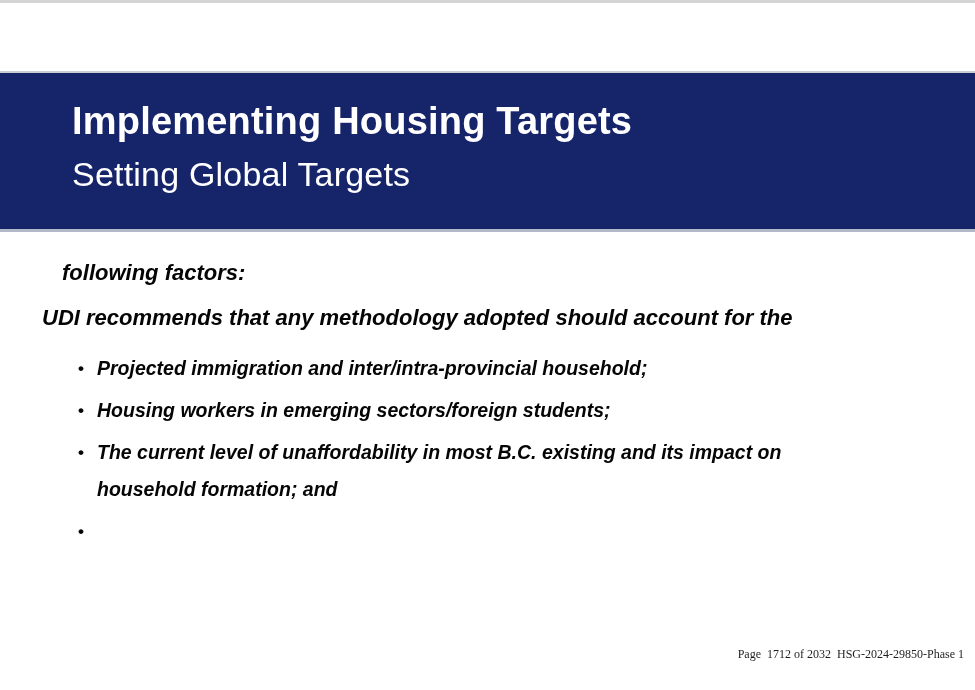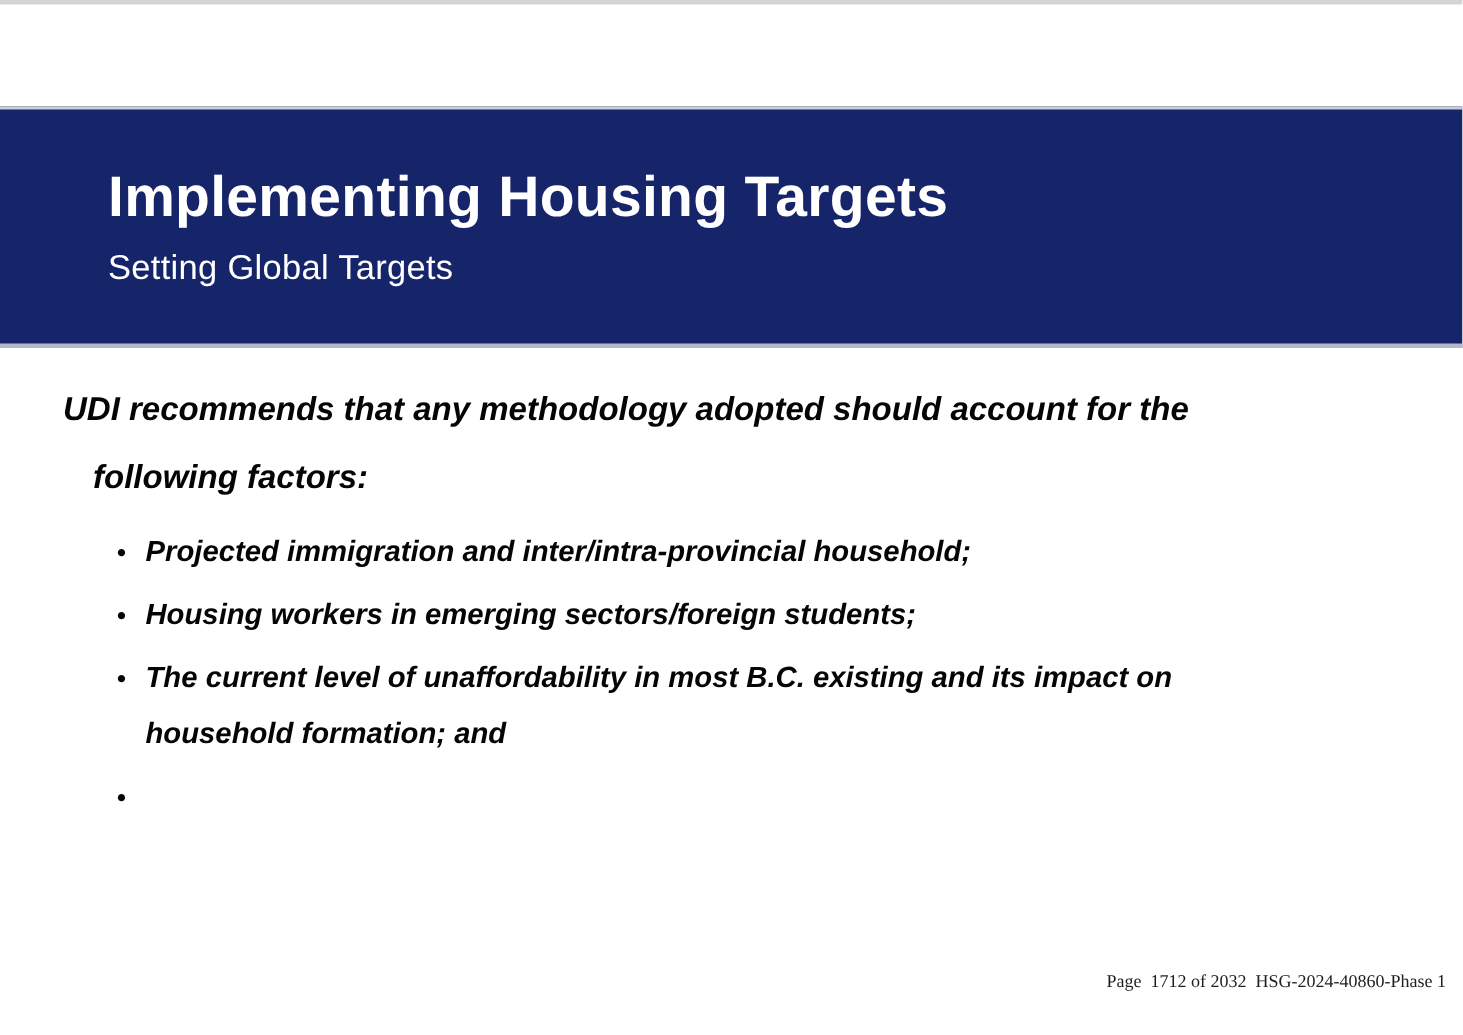--- a/index.html
+++ b/index.html
@@ -29,25 +29,24 @@
     border-top:2px solid var(--band-top-line);
     border-bottom:3px solid var(--band-bottom-line);
     padding:26px 40px 0 72px;
   }
   .slide-title{
     color:var(--header-text);
     font-size:38px;
     font-weight:700;
     line-height:1.2;
     letter-spacing:0.2px;
-    margin-top:11px;
   }
   .slide-subtitle{
     color:var(--header-text);
-    font-size:23px;
+    font-size:34px;
     font-weight:400;
     line-height:1.2;
     margin-top:9px;
     letter-spacing:0.2px;
   }
   .body-area{
     position:absolute;top:250px;left:0;width:100%;
     color:var(--body-text);
   }
   .intro{
@@ -100,22 +99,22 @@
 
   <div class="top-hairline"></div>
 
   <header class="header-band">
     <h1 class="slide-title">Implementing Housing Targets</h1>
     <h2 class="slide-subtitle">Setting Global Targets</h2>
   </header>
 
   <main class="body-area">
     <p class="intro">
+      <span class="intro-line indent">following factors:</span>
       <span class="intro-line">UDI recommends that any methodology adopted should account for the</span>
-      <span class="intro-line indent">following factors:</span>
     </p>
 
     <ul class="bullet-list">
       <li class="bullet-item">
         <span class="bullet-glyph">•</span>
         <span class="bullet-text">Projected immigration and inter/intra-provincial household;</span>
       </li>
       <li class="bullet-item">
         <span class="bullet-glyph">•</span>
         <span class="bullet-text">Housing workers in emerging sectors/foreign students;</span>
@@ -124,16 +123,16 @@
         <span class="bullet-glyph">•</span>
         <span class="bullet-text">The current level of unaffordability in most B.C. existing and its impact on household formation; and</span>
       </li>
       <li class="bullet-item">
         <span class="bullet-glyph">•</span>
       </li>
     </ul>
   </main>
 
   <footer class="page-footer">
-    <span>Page  1712 of 2032  HSG-2024-40860-Phase 1</span>
+    <span>Page  1712 of 2032  HSG-2024-29850-Phase 1</span>
   </footer>
 
 </div>
 
 </body></html>

